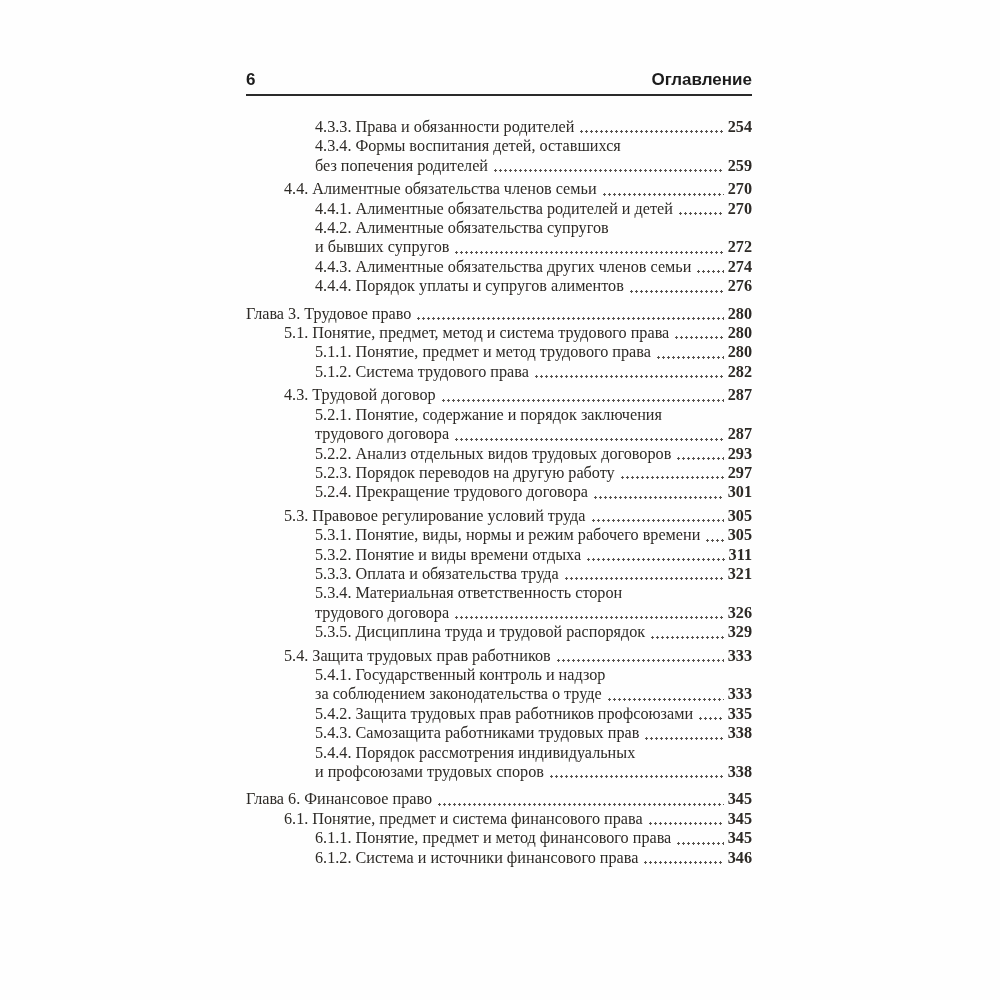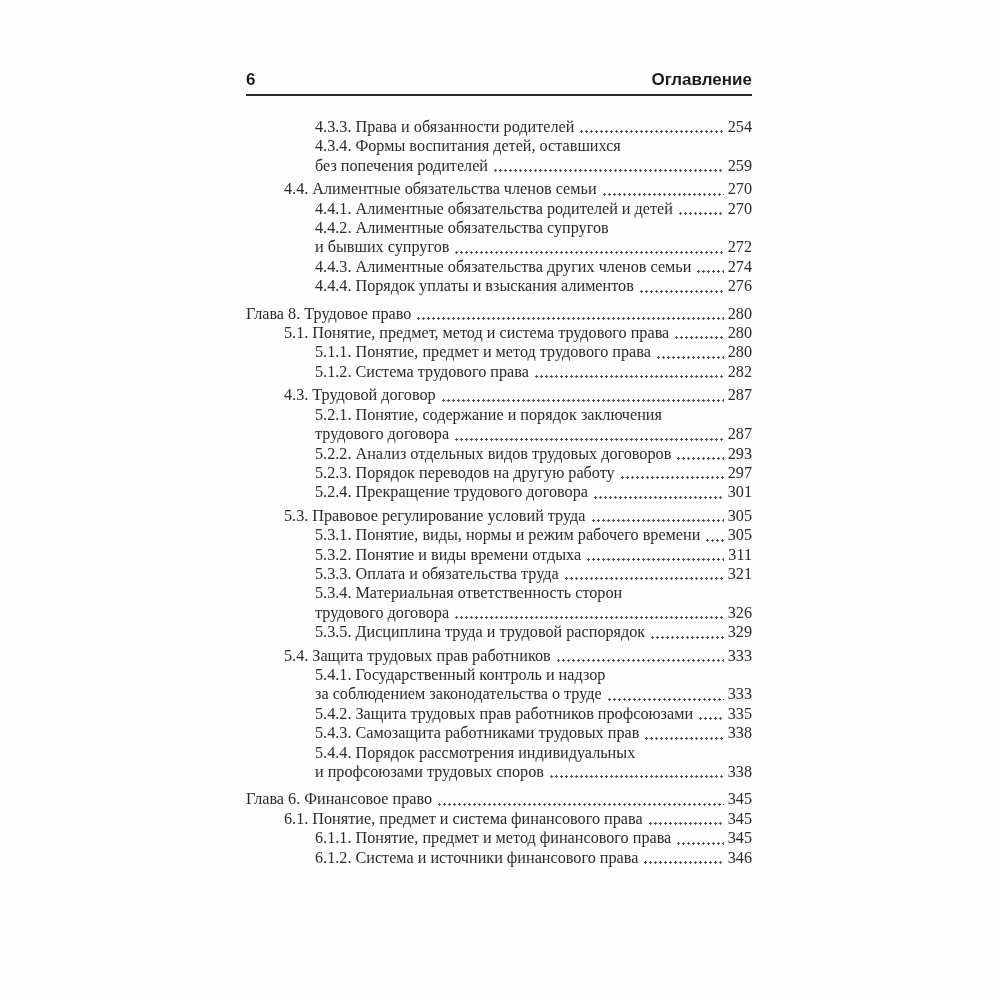--- a/index.html
+++ b/index.html
@@ -57,20 +57,21 @@
     height: 3px;
     margin: 0 4px 4px 5px;
     background-image: radial-gradient(circle, #57534e 1.05px, rgba(0,0,0,0) 1.3px);
     background-size: 5px 3px;
     background-repeat: repeat-x;
     background-position: left bottom;
   }
   .pg {
     flex: 0 0 auto;
     white-space: nowrap;
+    font-weight: bold;
   }
 </style>
 </head>
 <body>
 
 <div class="page">
   <div class="content">
 
     <div class="running-head">
       <span>6</span>
@@ -128,30 +129,30 @@
     <div class="tline">
       <span class="t">4.4.3. Алиментные обязательства других членов семьи</span>
       <span class="leader"></span>
       <span class="pg">274</span>
     </div>
   </div>
 
   <div class="entry lvl2">
 
     <div class="tline">
-      <span class="t">4.4.4. Порядок уплаты и взыскания алиментов</span>
+      <span class="t">4.4.4. Порядок уплаты и супругов алиментов</span>
       <span class="leader"></span>
       <span class="pg">276</span>
     </div>
   </div>
 
   <div class="entry lvl0">
 
     <div class="tline">
-      <span class="t">Глава 8. Трудовое право</span>
+      <span class="t">Глава 3. Трудовое право</span>
       <span class="leader"></span>
       <span class="pg">280</span>
     </div>
   </div>
 
   <div class="entry lvl1">
 
     <div class="tline">
       <span class="t">5.1. Понятие, предмет, метод и система трудового права</span>
       <span class="leader"></span>

